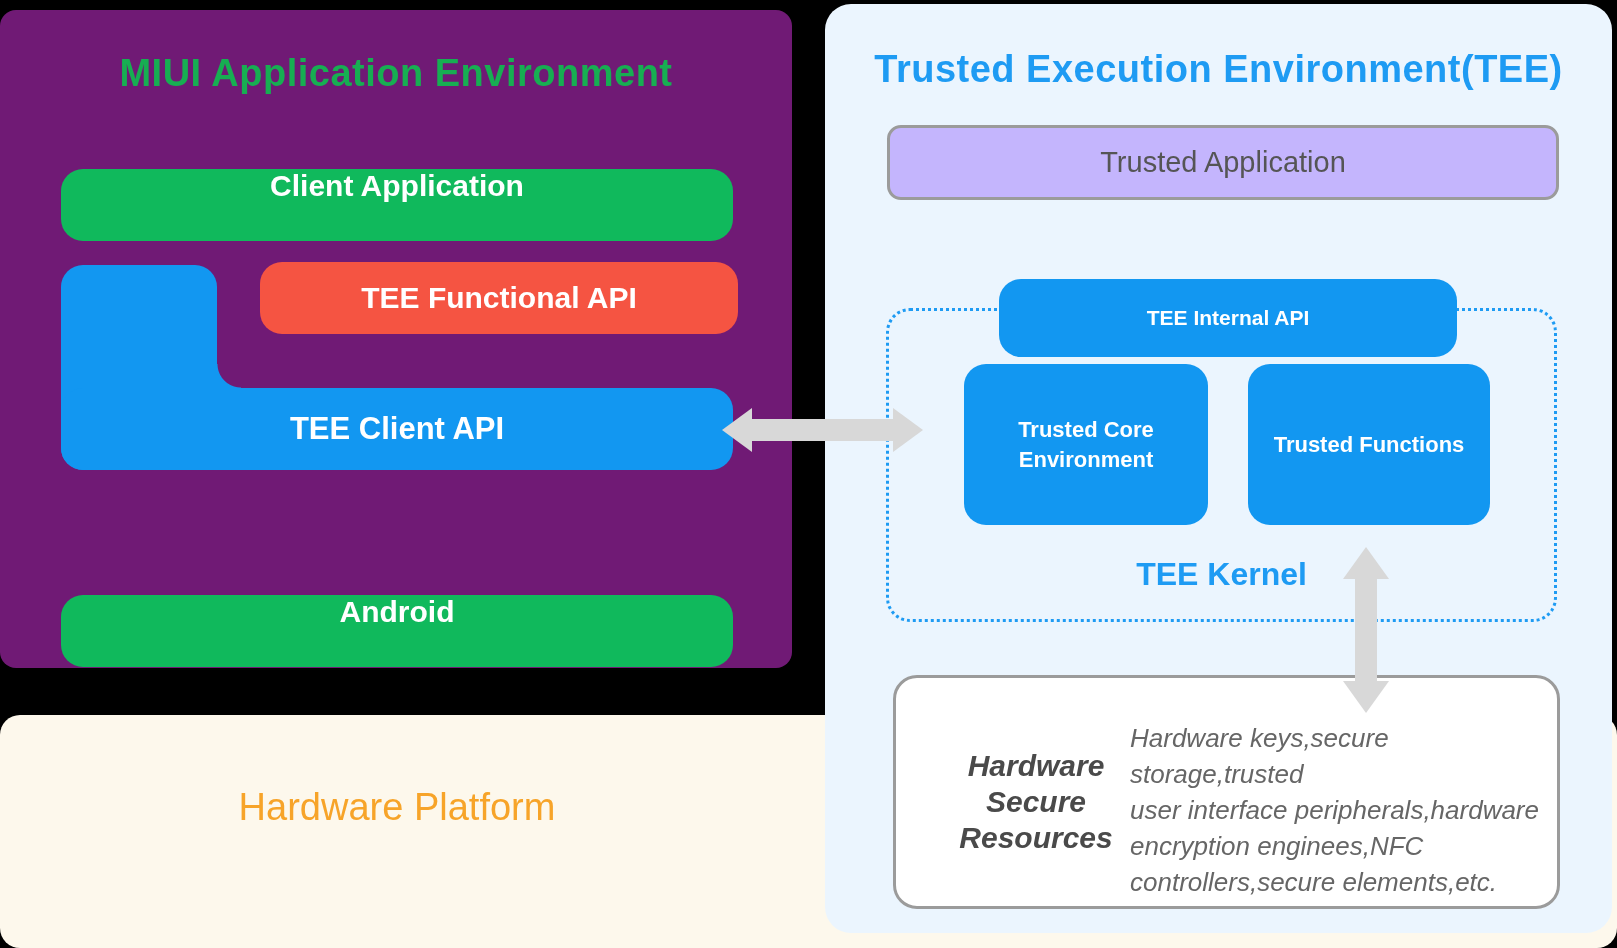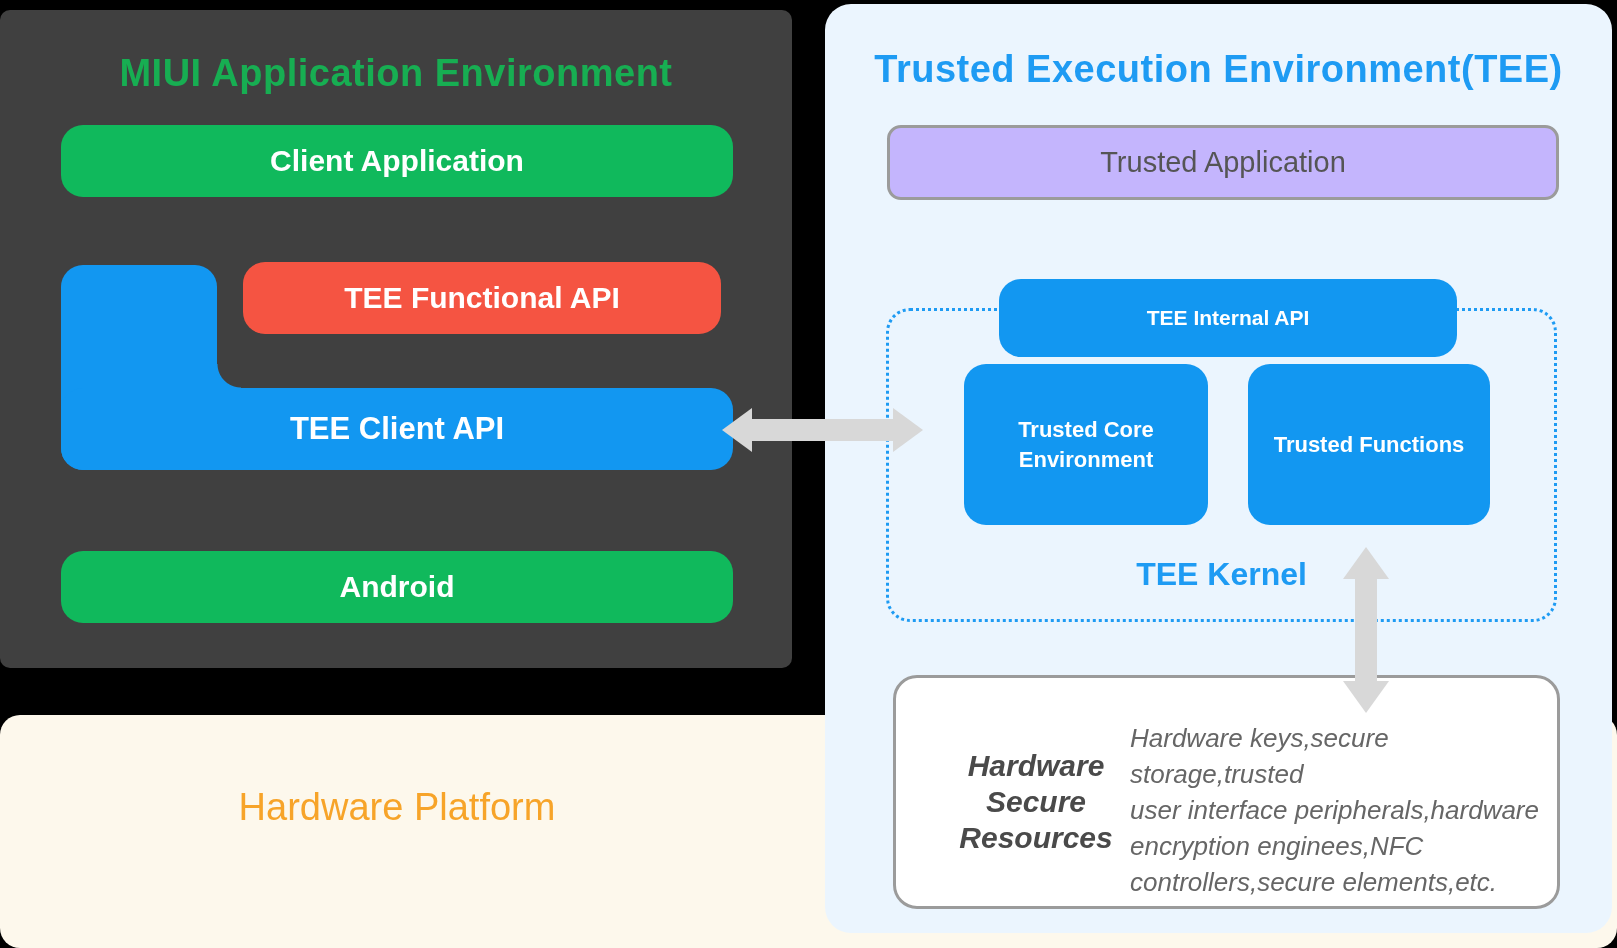--- a/index.html
+++ b/index.html
@@ -2,33 +2,33 @@
 <html><head>
 <meta charset="utf-8">
 <style>
   html,body{margin:0;padding:0;background:#000;}
   body{width:1617px;height:948px;position:relative;overflow:hidden;
        font-family:"Liberation Sans","DejaVu Sans",sans-serif;}
   .abs{position:absolute;}
 
   
   #cream-panel{left:0;top:715px;width:1617px;height:233px;background:#FDF8EC;border-radius:20px;z-index:1;}
-  #left-panel{left:0;top:10px;width:792px;height:658px;background:#404040;border-radius:10px;z-index:2;}
+  #left-panel{left:0;top:10px;width:792px;height:658px;background:#701a75;border-radius:16px;z-index:2;}
   #right-panel{left:825px;top:4px;width:787px;height:929px;background:#EBF5FE;border-radius:26px;z-index:2;}
 
   .panel-title{width:100%;text-align:center;font-size:38px;font-weight:700;letter-spacing:0.5px;}
   #left-title{top:42px;color:#17AE52;}
   #right-title{top:44px;color:#1E9BF3;}
 
   
   .gbox{left:61px;width:672px;height:72px;background:#10B95C;border-radius:22px;
-        display:flex;align-items:center;justify-content:center;color:#fff;font-size:30px;font-weight:600;}
+        display:flex;justify-content:center;color:#fff;font-size:30px;font-weight:600;margin-top:44px;}
   #client-app-box{top:115px;}
   #android-box{top:541px;}
-  #red-box{left:243px;top:252px;width:478px;height:72px;background:#F55442;border-radius:22px;
+  #red-box{left:260px;top:252px;width:478px;height:72px;background:#F55442;border-radius:22px;
         display:flex;align-items:center;justify-content:center;color:#fff;font-size:30px;font-weight:600;}
   #l-column{left:61px;top:255px;width:156px;height:205px;background:#1297F1;
         border-radius:22px 22px 0 22px;}
   #l-bar{left:61px;top:378px;width:672px;height:82px;background:#1297F1;border-radius:22px;
         display:flex;align-items:center;justify-content:center;color:#fff;font-size:31px;font-weight:600;}
   #l-fillet{left:217px;top:354px;width:24px;height:24px;
         background:radial-gradient(circle at 100% 0%,rgba(0,0,0,0) 23px,#1297F1 24px);}
 
   
   #trusted-app-box{left:62px;top:121px;width:672px;height:75px;background:#c4b5fd;border:3px solid #9B9B9B;

